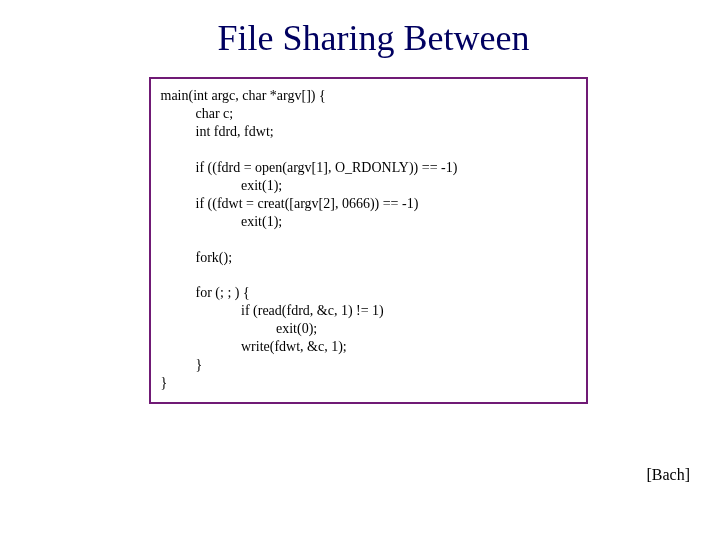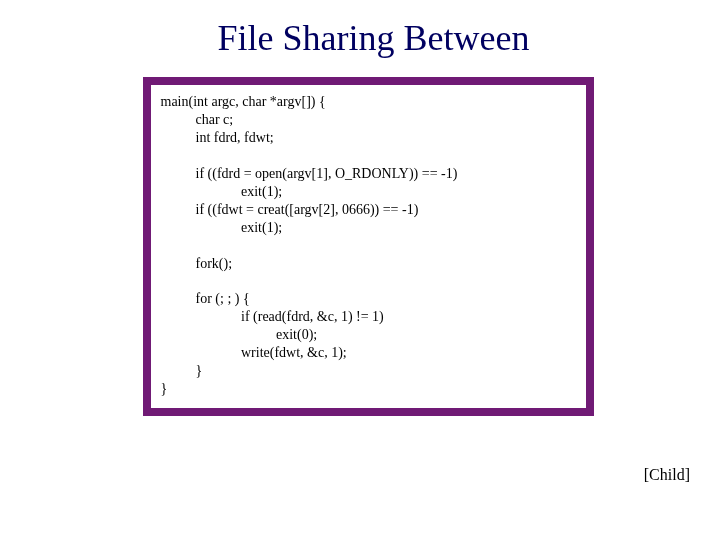--- a/index.html
+++ b/index.html
@@ -15,21 +15,21 @@
   .title {
     text-align: center;
     font-size: 36px;
     color: #000060;
     margin-top: 18px;
     line-height: 1.15;
     font-weight: normal;
     margin-left: 27px;
   }
   .codebox {
-    border: 8px solid #701a75;
+    border: 2px solid #701a75;
     margin: 18px auto 12px auto;
     width: 415px;
     padding: 8px 10px 10px 10px;
     position: relative;
     left: 8px;
   }
   .code {
     font-family: "Times New Roman", Times, serif;
     font-size: 14px;
     color: #000000;
@@ -64,13 +64,13 @@
           fork();
 
           for (; ; ) {
                        if (read(fdrd, &amp;c, 1) != 1)
                                  exit(0);
                        write(fdwt, &amp;c, 1);
           }
 }</div>
 </div>
 
-<div class="attribution">[Child]</div>
+<div class="attribution">[Bach]</div>
 
 </body></html>

